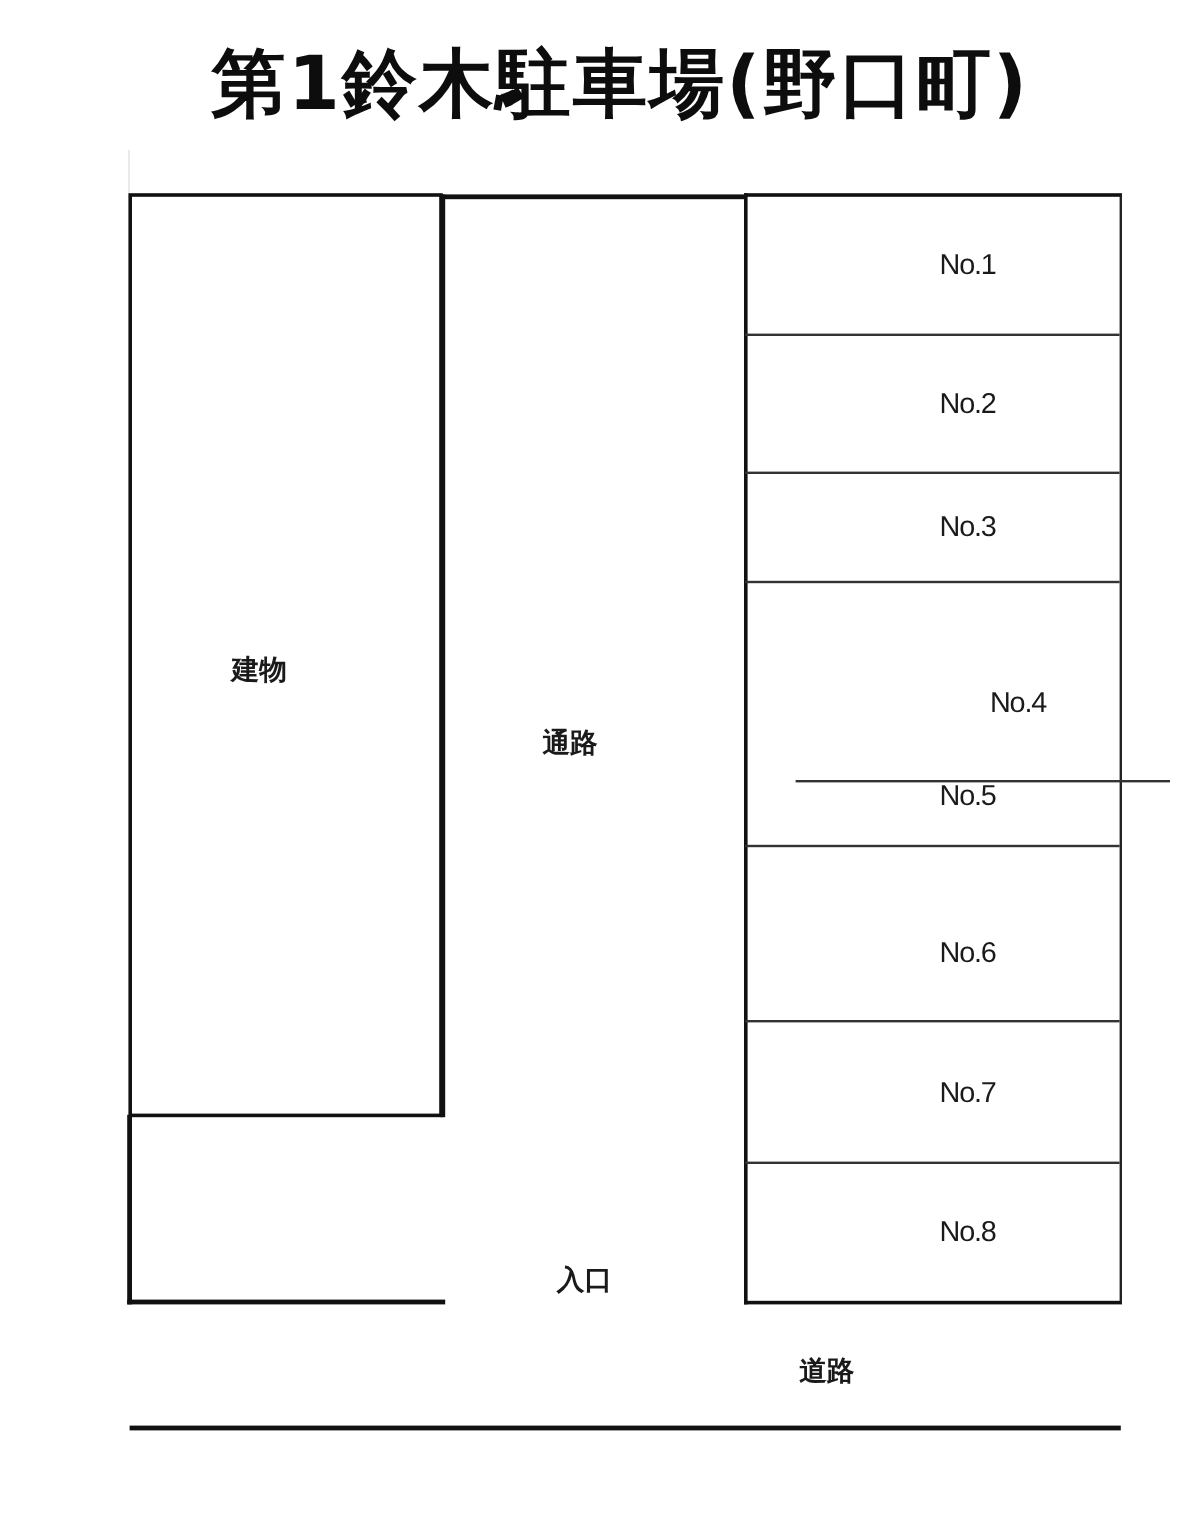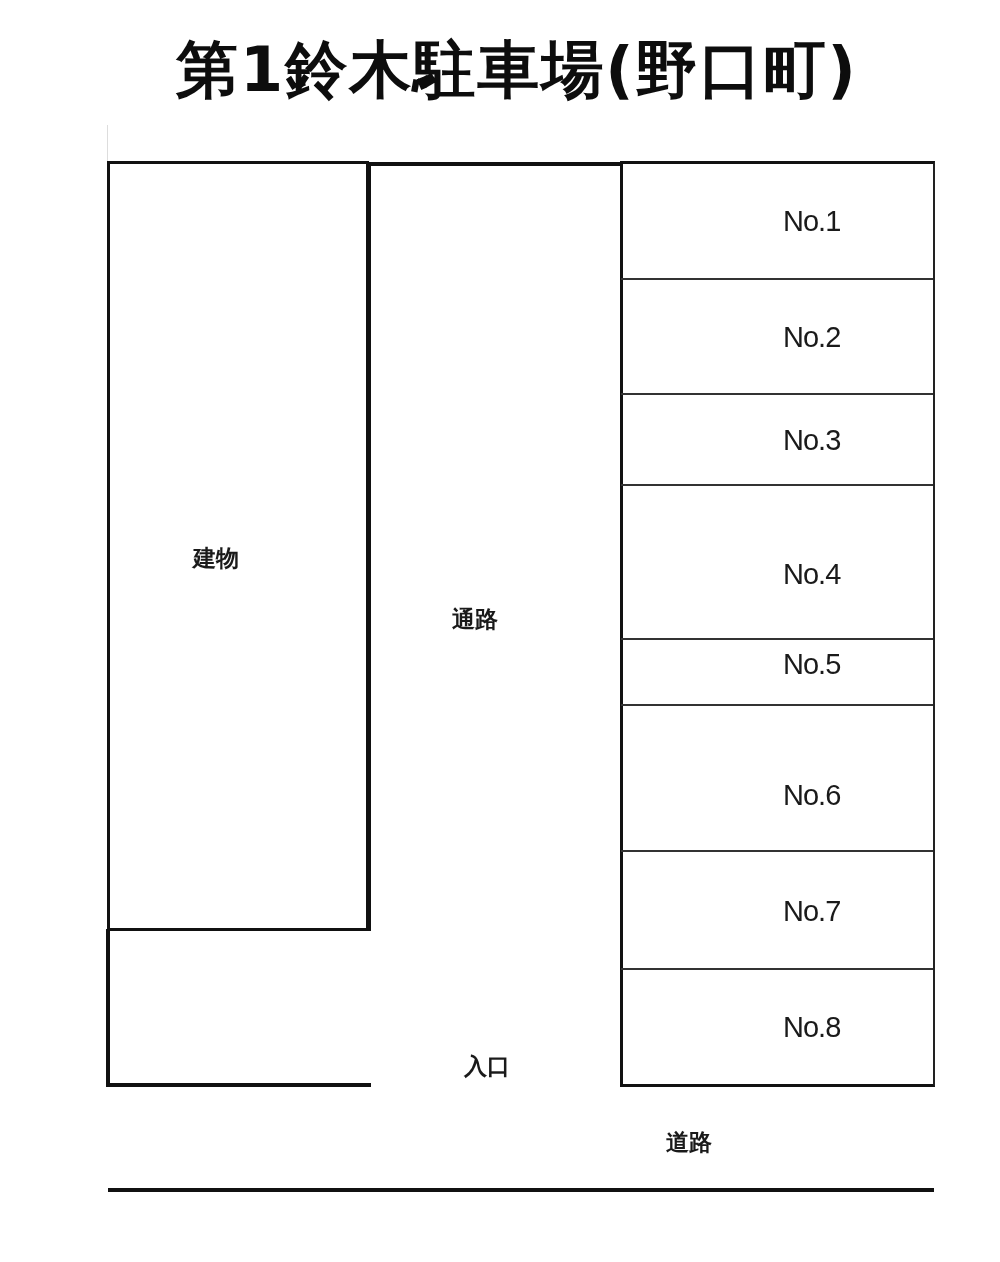--- a/index.html
+++ b/index.html
@@ -7,21 +7,21 @@
          font-family: "DejaVu Sans", sans-serif; color: #111; }
   .abs { position: absolute; }
   .title { left: 0; top: 28px; width: 1000px; text-align: center;
            font-size: 62px; font-weight: bold; letter-spacing: 2px; color: #0d0d0d; padding-left: 17px; }
   .line { position: absolute; background: #111; }
   .label { position: absolute; font-weight: bold; font-size: 23px; color: #1a1a1a; white-space: nowrap; }
   .slot { position: absolute; left: 621px; width: 312px; box-sizing: border-box;
           border-bottom: 2px solid #333; }
   .slot-label { position: absolute; left: 162px; top: 50%; transform: translateY(-50%);
                 font-family: "Liberation Sans Narrow", "Liberation Sans", sans-serif;
-                font-size: 29px; color: #1a1a1a; letter-spacing: -1px; transform-origin: left center; }
+                font-size: 24px; color: #1a1a1a; letter-spacing: -1px; transform-origin: left center; }
 </style>
 </head>
 <body>
 
 <div class="abs title">第1鈴木駐車場(野口町)</div>
 
 <div class="line" style="left:107px; top:125px; width:1px; height:36px; background:#ddd;"></div>
 
 <div class="abs" style="left:107px; top:161px; width:262px; height:770px; box-sizing:border-box; border:3px solid #111;">
 </div>
@@ -40,21 +40,21 @@
 
 <div class="slot" style="top:164px; height:116px;">
   <span class="slot-label">No.1</span>
 </div>
 <div class="slot" style="top:280px; height:115px;">
   <span class="slot-label">No.2</span>
 </div>
 <div class="slot" style="top:395px; height:91px;">
   <span class="slot-label">No.3</span>
 </div>
-<div class="slot" style="top:510px; height:130px;">
+<div class="slot" style="top:522px; height:130px;margin-left:42px;">
   <span class="slot-label">No.4</span>
 </div>
 <div class="slot" style="top:624px; height:82px;">
   <span class="slot-label">No.5</span>
 </div>
 <div class="slot" style="top:739px; height:113px;">
   <span class="slot-label">No.6</span>
 </div>
 <div class="slot" style="top:854px; height:116px;">
   <span class="slot-label">No.7</span>

